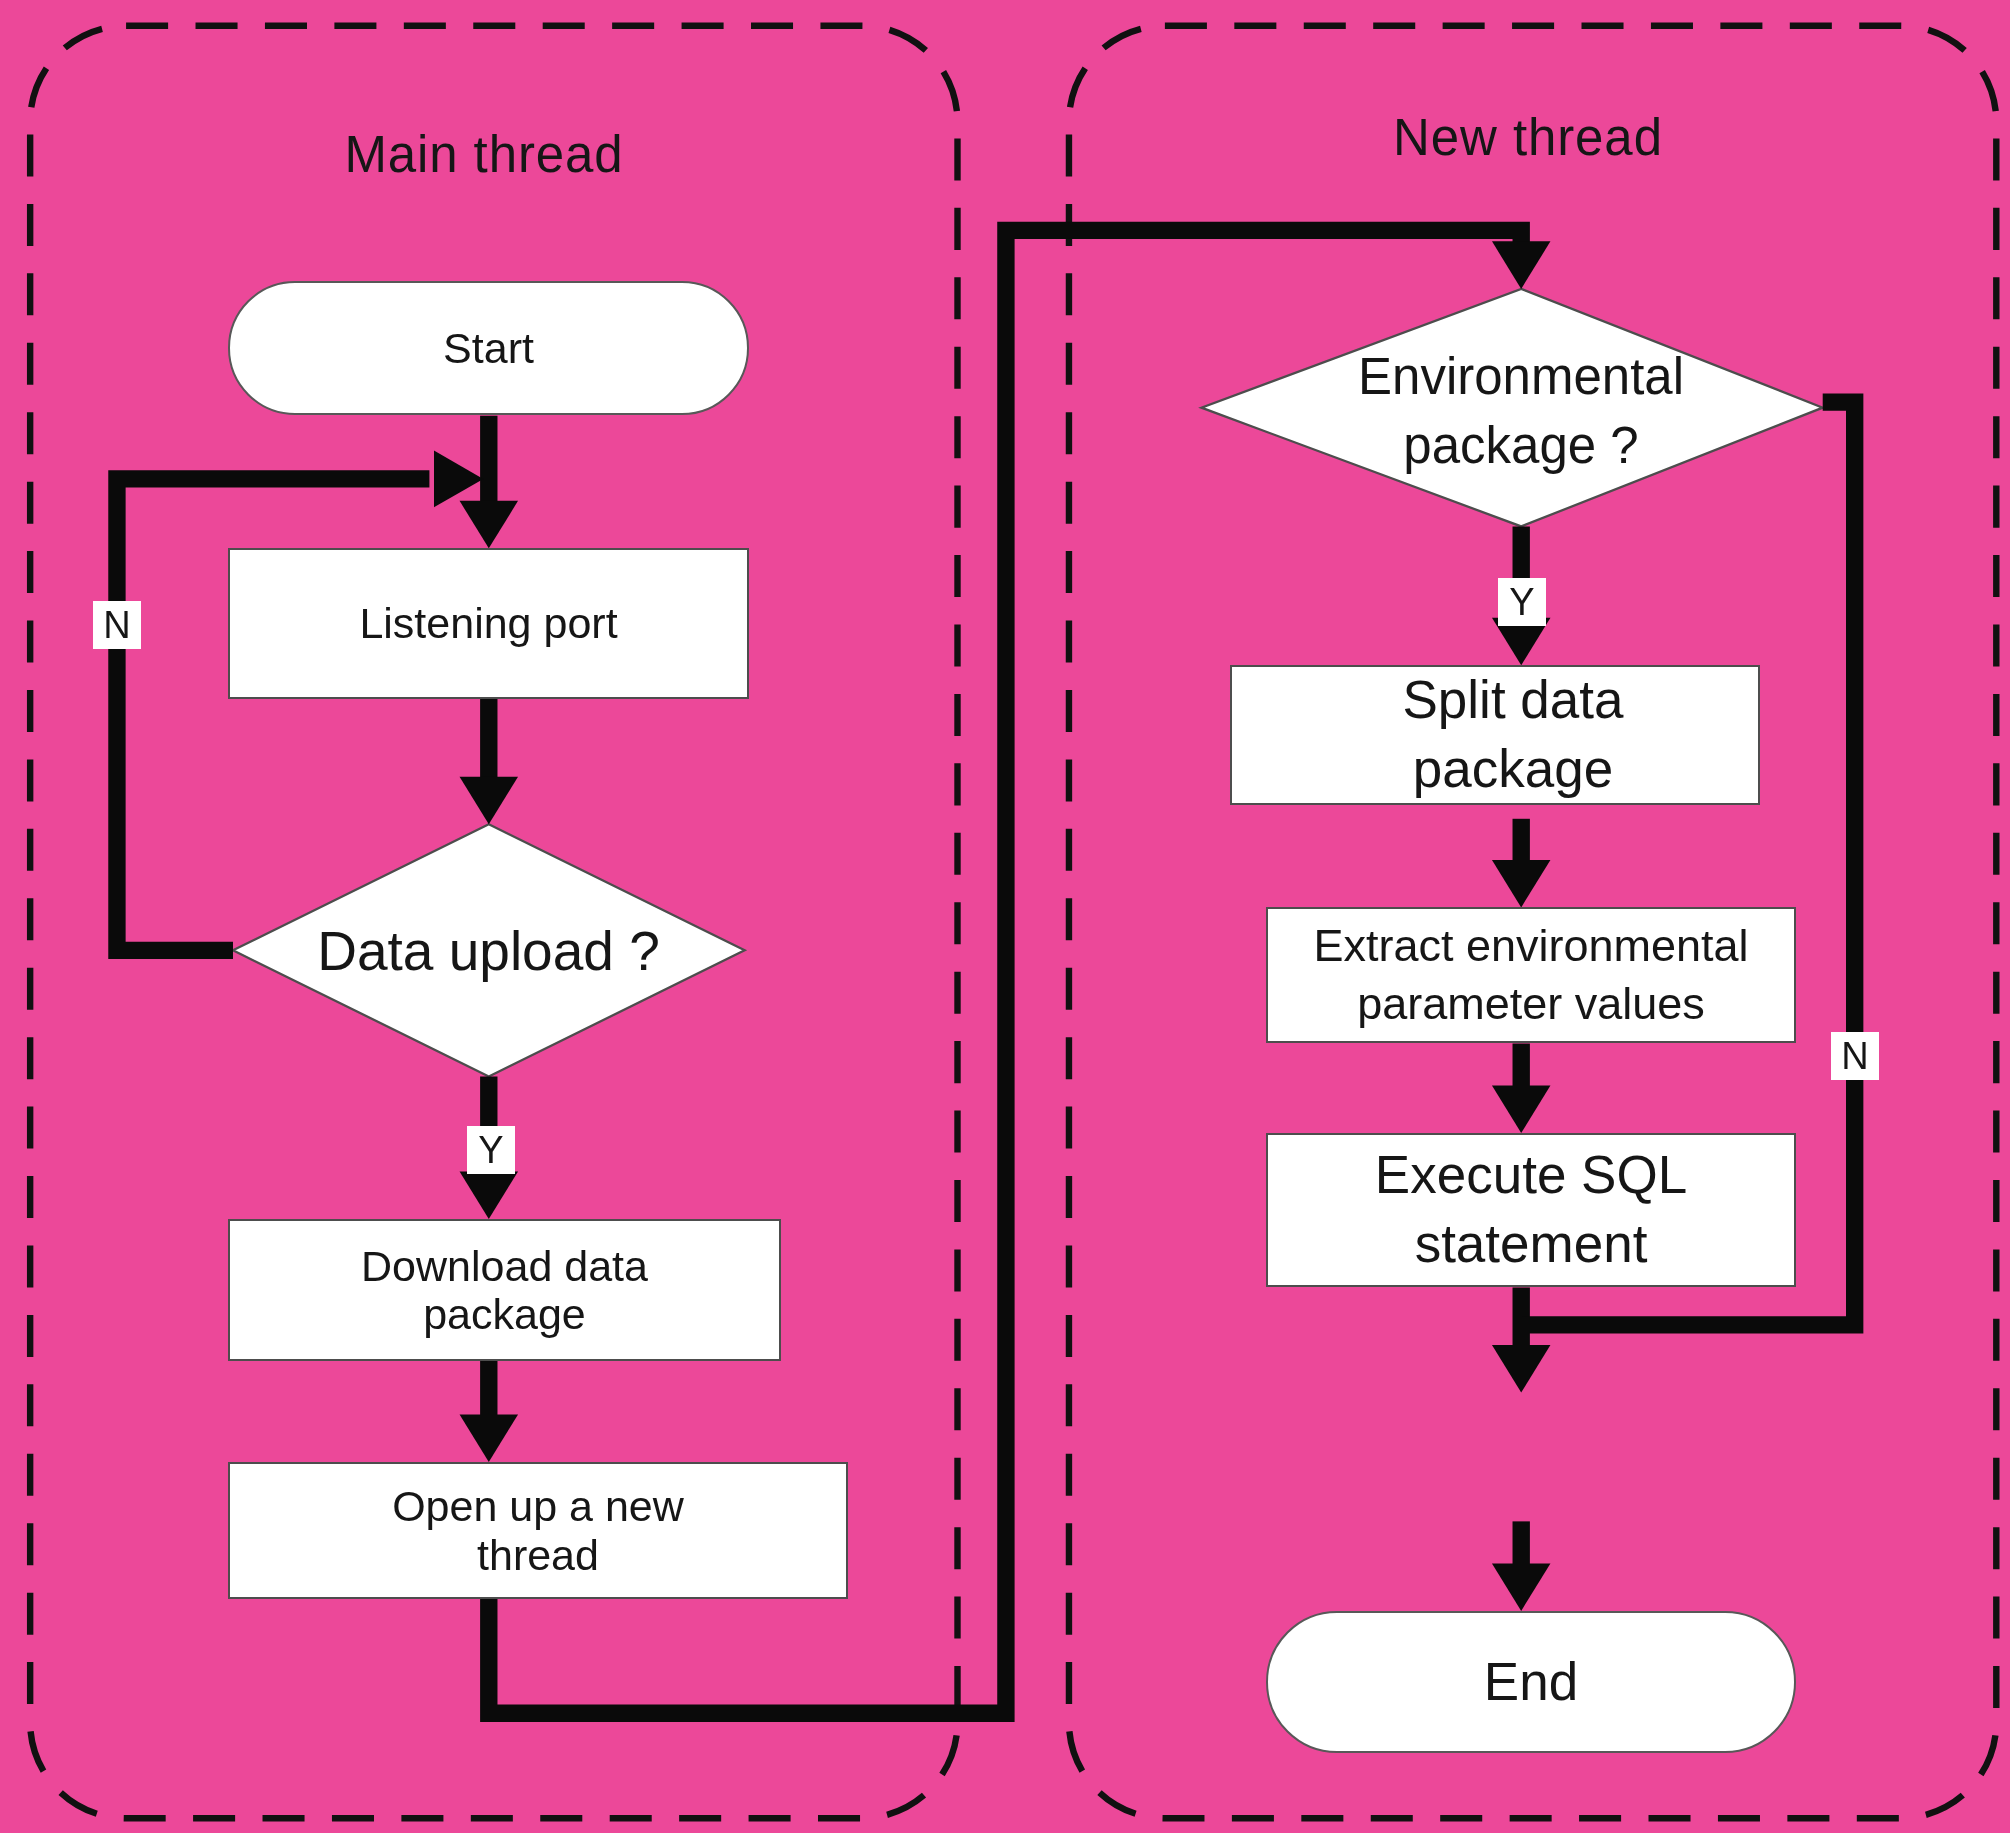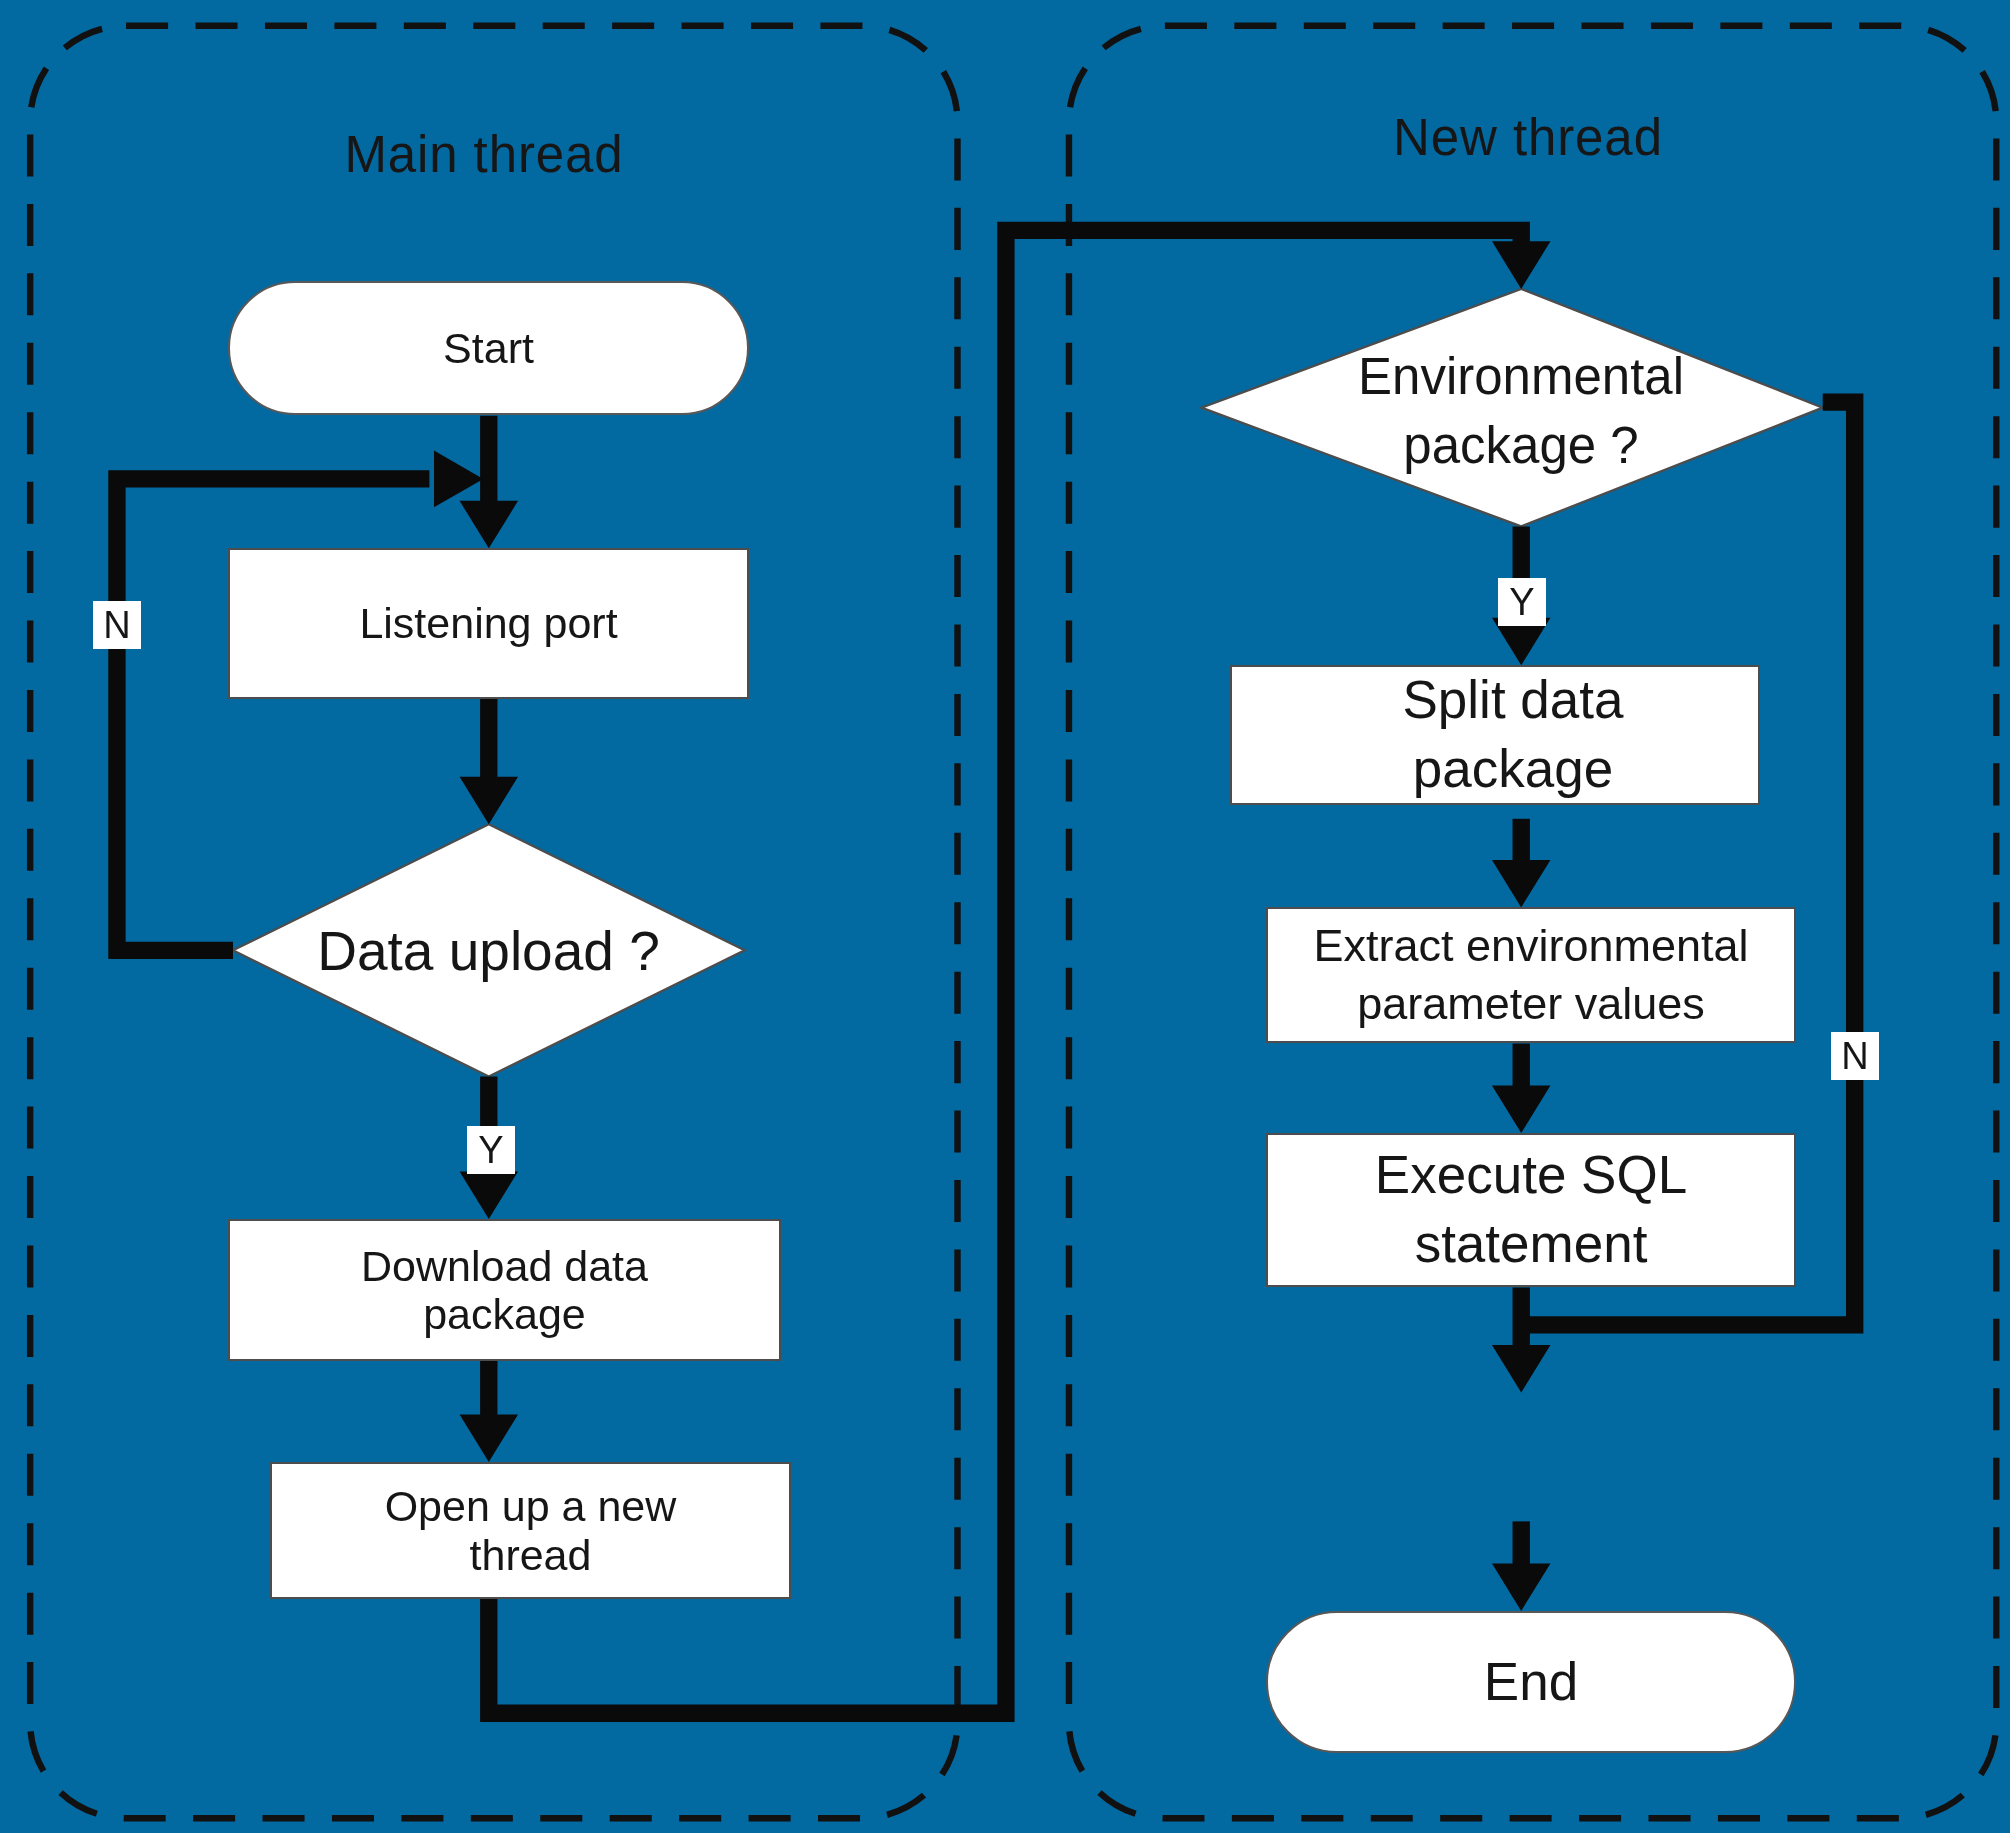--- a/index.html
+++ b/index.html
@@ -1,17 +1,17 @@
 <!DOCTYPE html>
 <html style="font-size:14.6px"><head>
 <meta charset="utf-8">
 <style>
   html,body{margin:0;padding:0;background:#ffffff;}
   .canvas{
-    position:relative;width:2010px;height:1834px;background:#0369a1;
+    position:relative;width:2010px;height:1834px;background:#ec4899;
     font-family:"Liberation Sans",sans-serif;color:#161616;overflow:hidden;
   }
   .canvas svg{position:absolute;left:0;top:0;}
   .thread-label{
     position:absolute;display:flex;align-items:center;justify-content:center;
     font-size:51px;letter-spacing:0.9px;white-space:pre;
   }
   .node{
     position:absolute;display:flex;align-items:center;justify-content:center;
     text-align:center;white-space:pre-line;background:#ffffff;
@@ -73,21 +73,21 @@
   </svg>
 
   <div class="thread-label" style="left:283px;top:122px;width:402px;height:64px;">Main thread</div>
   <div class="thread-label" style="left:1327px;top:105px;width:402px;height:64px;">New thread</div>
 
   <div class="node stadium f62" style="left:228px;top:281px;width:521px;height:134px;">Start</div>
   <div class="node f62" style="left:228px;top:548px;width:521px;height:151px;">Listening port</div>
   <div class="node plain f60" style="left:242px;top:882px;width:493px;height:137px;">Data upload ?</div>
   <div class="node f62" style="left:228px;top:1219px;width:553px;height:142px;">Download data
 package</div>
-  <div class="node f62" style="left:228px;top:1462px;width:521px;height:137px;margin-left:42px;">Open up a new
+  <div class="node f62" style="left:228px;top:1462px;width:620px;height:137px;">Open up a new
 thread</div>
 
   <div class="node plain f56" style="left:1247px;top:343px;width:548px;height:137px;">Environmental
 package ?</div>
   <div class="node f58" style="left:1230px;top:665px;width:530px;height:140px;padding-left:36px;">Split data
 package</div>
   <div class="node f49" style="left:1266px;top:907px;width:530px;height:136px;">Extract environmental
 parameter values</div>
   <div class="node f58" style="left:1266px;top:1133px;width:530px;height:154px;">Execute SQL
 statement</div>

